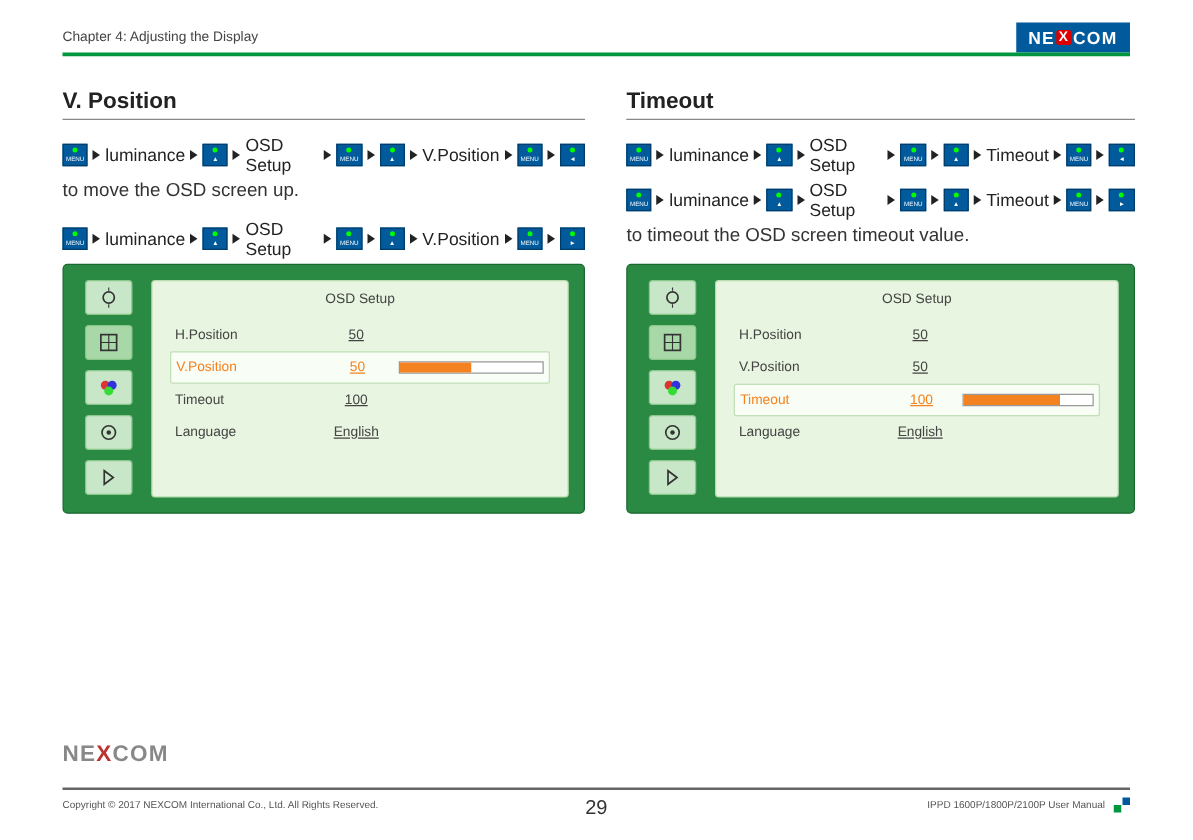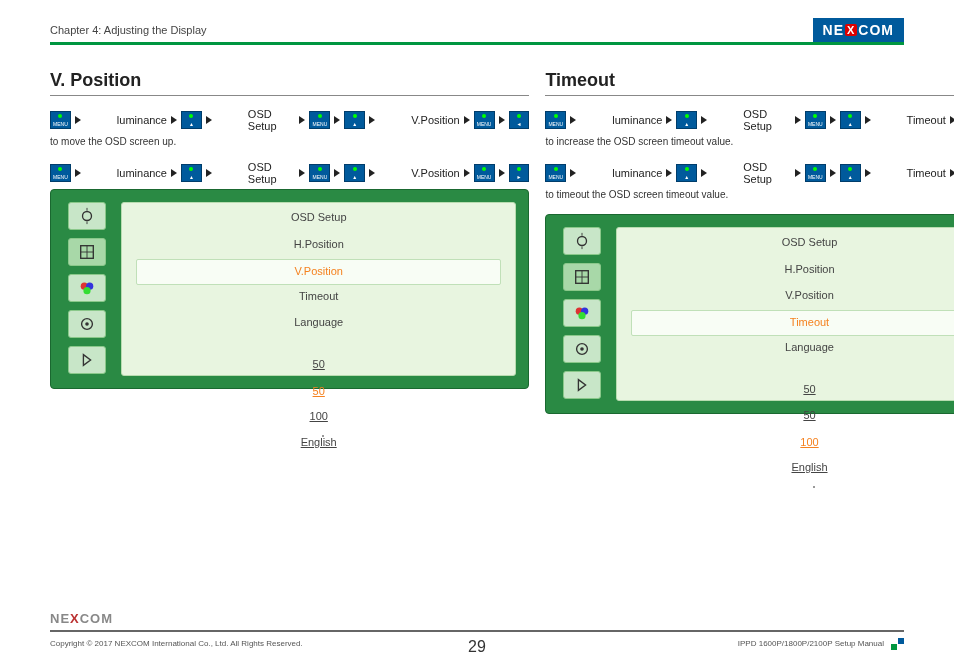--- a/index.html
+++ b/index.html
@@ -39,40 +39,40 @@
     right: 50px;
     height: 3px;
     background: #009640;
   }
   .content {
     position: absolute;
     top: 70px;
     left: 50px;
     right: 50px;
     display: flex;
-    gap: 16px;
+    gap: 33px;
   }
   .col { flex: 1; }
   .section-title {
     font-size: 18px;
     font-weight: bold;
     color: #222;
     border-bottom: 1px solid #888;
     padding-bottom: 4px;
     margin-bottom: 12px;
   }
   .crumb-row {
     display: flex;
     align-items: center;
     gap: 4px;
     margin-bottom: 4px;
     font-size: 11px;
     flex-wrap: nowrap;
   }
-  .crumb-text { font-size: 11px; color: #222; margin-left: 32px; }
+  .crumb-text { font-size: 14px; color: #222; }
   .menu-btn {
     width: 24px;
     height: 18px;
     background: #005a9c;
     border: 1px solid #003d6b;
     display: inline-flex;
     flex-direction: column;
     align-items: center;
     justify-content: center;
     position: relative;
@@ -92,21 +92,21 @@
     bottom: 1px;
   }
   .tri {
     width: 0; height: 0;
     border-top: 4px solid transparent;
     border-bottom: 4px solid transparent;
     border-left: 6px solid #222;
     display: inline-block;
   }
   .caption {
-    font-size: 10px;
+    font-size: 15px;
     color: #333;
     margin: 4px 0 14px;
   }
   .osd-panel {
     width: 100%;
     height: 200px;
     background: #2a8a44;
     border: 1px solid #1a6830;
     border-radius: 4px;
     display: flex;
@@ -147,21 +147,20 @@
     margin-bottom: 6px;
     padding-bottom: 4px;
   }
   .osd-row {
     display: flex;
     align-items: center;
     font-size: 11px;
     color: #444;
     padding: 5px 4px;
     height: 26px;
-    flex-direction: column;
   }
   .osd-row .label { flex: 0 0 120px; }
   .osd-row .value { flex: 0 0 50px; text-align: center; text-decoration: underline; }
   .osd-row .slider {
     flex: 1;
     height: 10px;
     background: #fff;
     border: 1px solid #999;
     position: relative;
     margin-left: 8px;
@@ -188,24 +187,24 @@
   .footer-rule { height: 2px; background: #666; margin-bottom: 4px; }
   .footer-row {
     display: flex;
     justify-content: space-between;
     align-items: center;
     font-size: 8px;
     color: #555;
   }
   .footer-logo {
     font-weight: bold;
-    font-size: 13px;
+    font-size: 18px;
     color: #888;
     letter-spacing: 1px;
-    margin-bottom: 4px;
+    margin-bottom: 16px;
   }
   .footer-logo .fx { color: #b33; }
   .page-num {
     position: absolute;
     left: 50%;
     transform: translateX(-50%);
     bottom: 16px;
     font-size: 16px;
     font-weight: normal;
   }
@@ -394,21 +393,20 @@
       <span class="crumb-text">Timeout</span>
       <span class="tri"></span>
       <span class="menu-btn">
           <span class="lbl">MENU</span>
         </span>
       <span class="tri"></span>
       <span class="menu-btn">
           <span class="lbl">◄</span>
         </span>
     </div>
-    <div class="caption">to increase the OSD screen timeout value.</div>
 
     <div class="crumb-row">
       <span class="menu-btn">
           <span class="lbl">MENU</span>
         </span>
       <span class="tri"></span>
       <span class="crumb-text">luminance</span>
       <span class="tri"></span>
       <span class="menu-btn">
           <span class="lbl">▲</span>
@@ -502,18 +500,18 @@
 </div>
 
 <div class="footer">
   <div class="footer-logo">
     <span>NE</span><span class="fx">X</span><span>COM</span>
   </div>
   <div class="footer-rule"></div>
   <div class="footer-row">
     <span>Copyright © 2017 NEXCOM International Co., Ltd. All Rights Reserved.</span>
     <span style="display:flex;align-items:center;gap:6px">
-      <span>IPPD 1600P/1800P/2100P Setup Manual</span>
+      <span>IPPD 1600P/1800P/2100P User Manual</span>
       <span class="footer-deco"></span>
     </span>
   </div>
 </div>
 <div class="page-num">29</div>
 
 </body></html>

